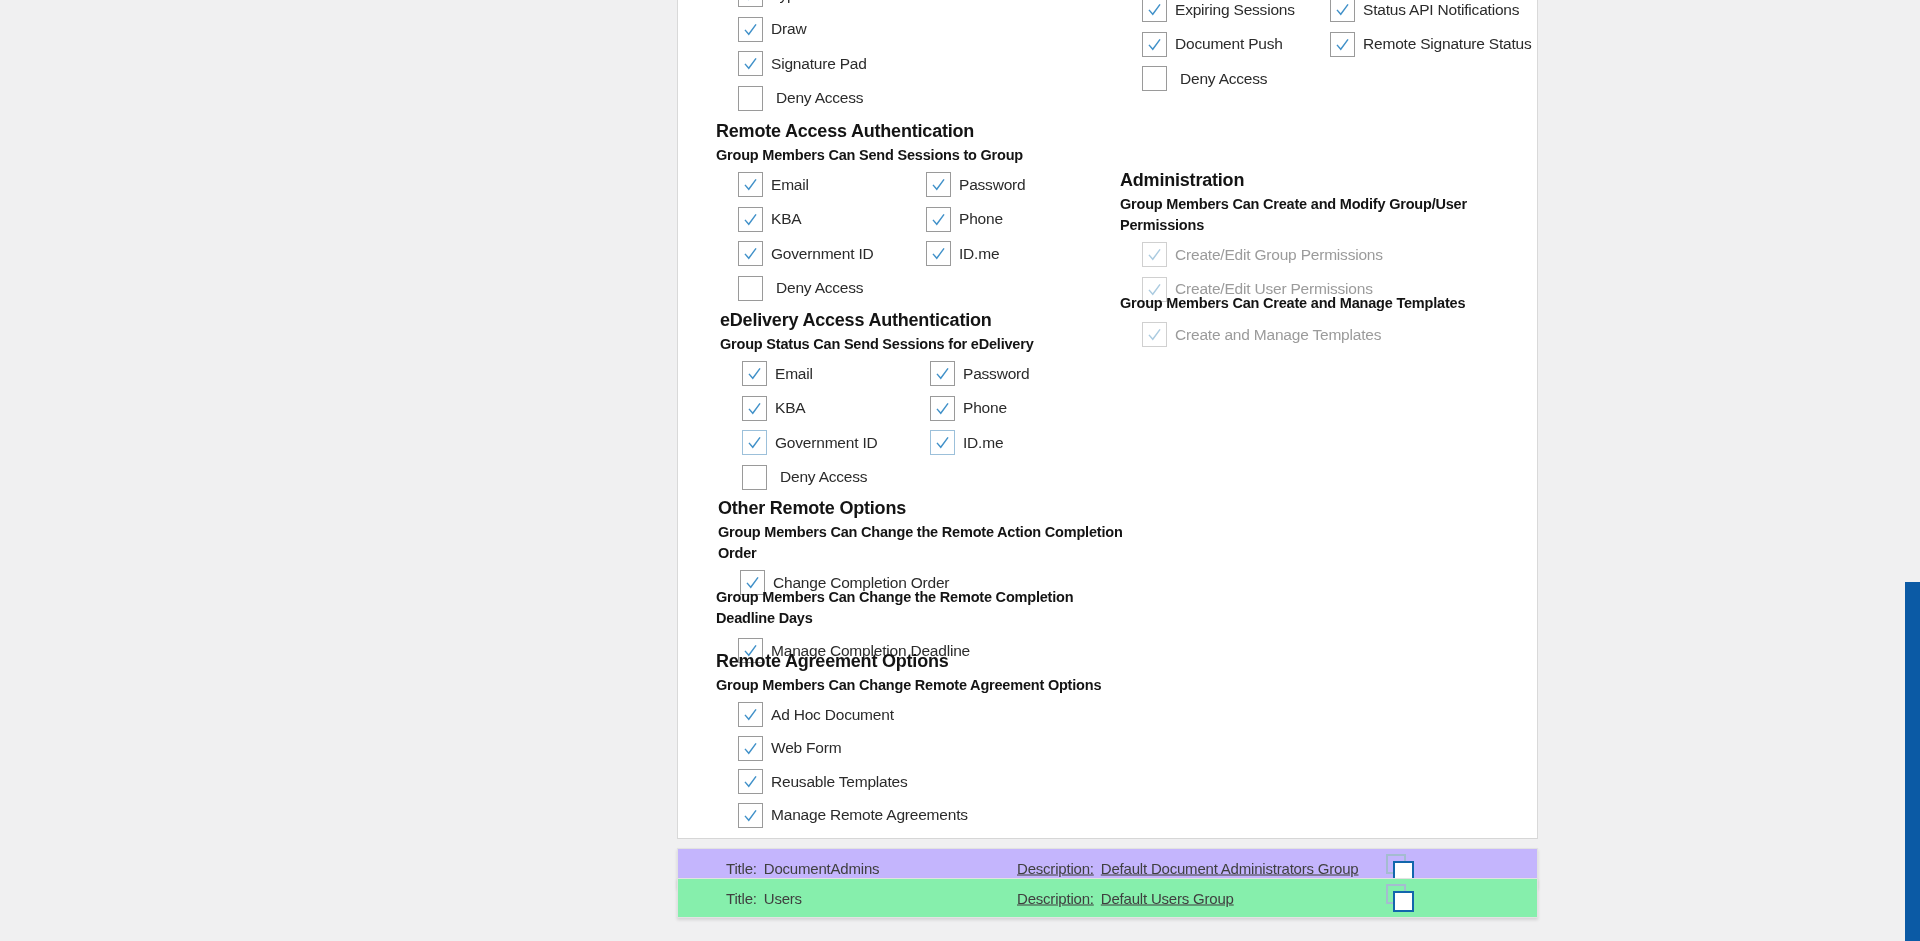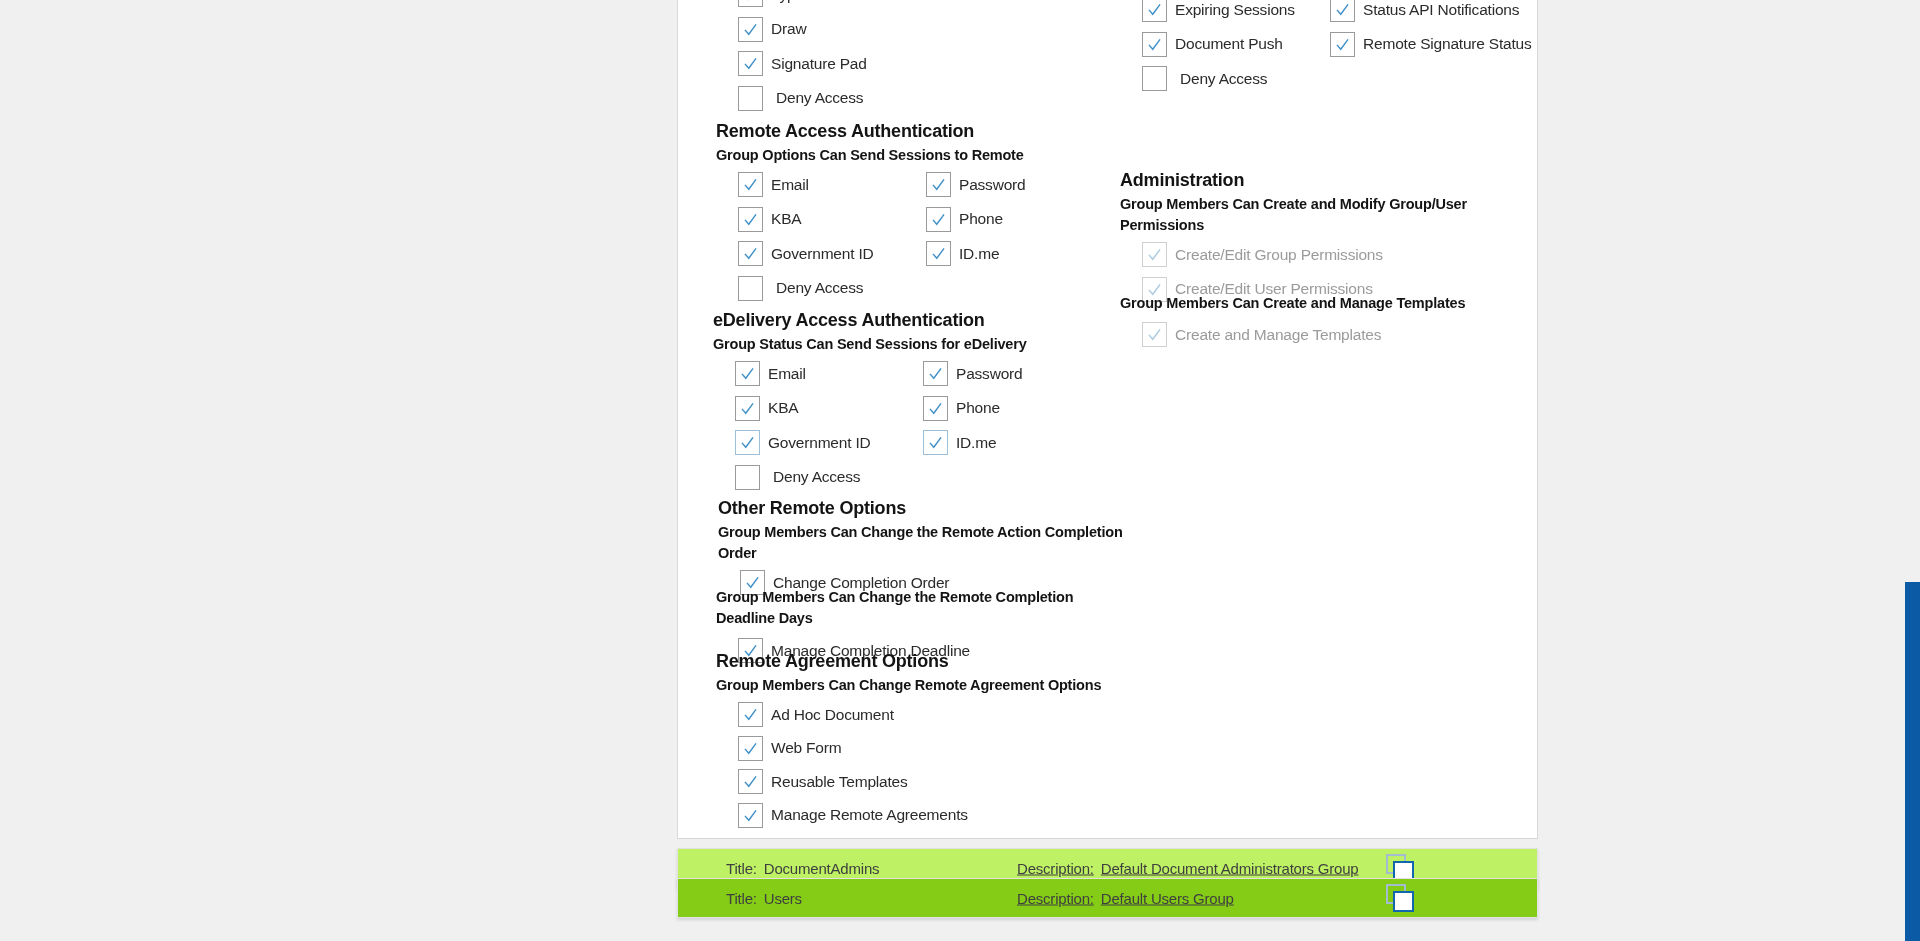--- a/index.html
+++ b/index.html
@@ -13,21 +13,21 @@
   
   .panel{
     position:absolute;left:677px;top:0;width:861px;height:839px;
     background:#ffffff;box-sizing:border-box;
     border-left:1px solid #d9d9d9;border-right:1px solid #d9d9d9;border-bottom:1px solid #d6d6d6;
     overflow:hidden;
   }
   .sec{position:absolute;width:420px;}
   #s-signing{left:38px;top:-18px;}
   #s-remote-auth{left:38px;top:119px;}
-  #s-edelivery{left:35px;top:308px;}
+  #s-edelivery{left:42px;top:308px;}
   #s-other{left:40px;top:496px;}
   #s-deadline{left:38px;top:585px;}
   #s-agreement{left:38px;top:649px;}
   #s-notifications{left:442px;top:-3px;}
   #s-admin{left:442px;top:168px;}
   #s-templates{left:442px;top:291px;}
 
   .h{margin:0;font-size:18px;font-weight:700;line-height:24px;color:#141414;}
   .sh{margin:2px 0 0 0;font-size:14.5px;font-weight:700;line-height:21px;color:#141414;}
   .cols{display:flex;margin-top:6px;margin-left:22px;}
@@ -52,22 +52,22 @@
   .row.un .lb{margin-left:13px;}
   .row.dis .lb{color:#9b9b9b;}
   .row.tall .lb{width:160px;margin-top:2px;}
 
   
   .grow{
     position:absolute;left:677px;width:861px;height:40px;box-sizing:border-box;
     border:1px solid #e2e2e2;box-shadow:0 2px 3px rgba(0,0,0,0.12);
     font-size:15px;color:#3f3f3f;cursor:pointer;
   }
-  #grow-0{top:848px;background:#bef264;}
-  #grow-1{top:878px;background:#84cc16;text-align:center;}
+  #grow-0{top:848px;background:#c4b5fd;}
+  #grow-1{top:878px;background:#86efac;text-align:center;}
   .g-title,.g-desc{position:absolute;top:50%;transform:translateY(-50%);white-space:nowrap;}
   .g-title{left:48px;}
   .g-desc{left:339px;text-decoration:underline;}
   .g-l{margin-right:7px;}
   .copy-icon{position:absolute;left:708px;top:5px;width:30px;height:30px;display:block;}
   .ci-back{position:absolute;left:0;top:0;width:20px;height:20px;box-sizing:border-box;border:2px solid #a4bcd0;background:transparent;}
   .ci-front{position:absolute;left:7px;top:7px;width:21px;height:21px;box-sizing:border-box;border:2px solid #1266ac;background:#fff;}
 
   
   .scroll-thumb{position:absolute;right:0;top:582px;width:15px;height:359px;background:#0b5aa5;cursor:pointer;}
@@ -109,21 +109,21 @@
             <div class="row un">
               <span class="cb"></span>
               <span class="lb">Deny Access</span>
             </div>
           </div>
       </div>
     </section>
 
     <section class="sec" id="s-remote-auth">
       <h2 class="h">Remote Access Authentication</h2>
-      <h3 class="sh">Group Options Can Send Sessions to Remote</h3>
+      <h3 class="sh">Group Members Can Send Sessions to Group</h3>
       <div class="cols">
         <div class="col">
             <div class="row">
               <span class="cb">
                 <svg viewBox="0 0 24 24">
                   <path d="M5 12.5 L9.8 18 L19 5.5" fill="none" stroke="currentColor" stroke-width="1.8"></path>
                 </svg>
               </span>
               <span class="lb">Email</span>
             </div>

